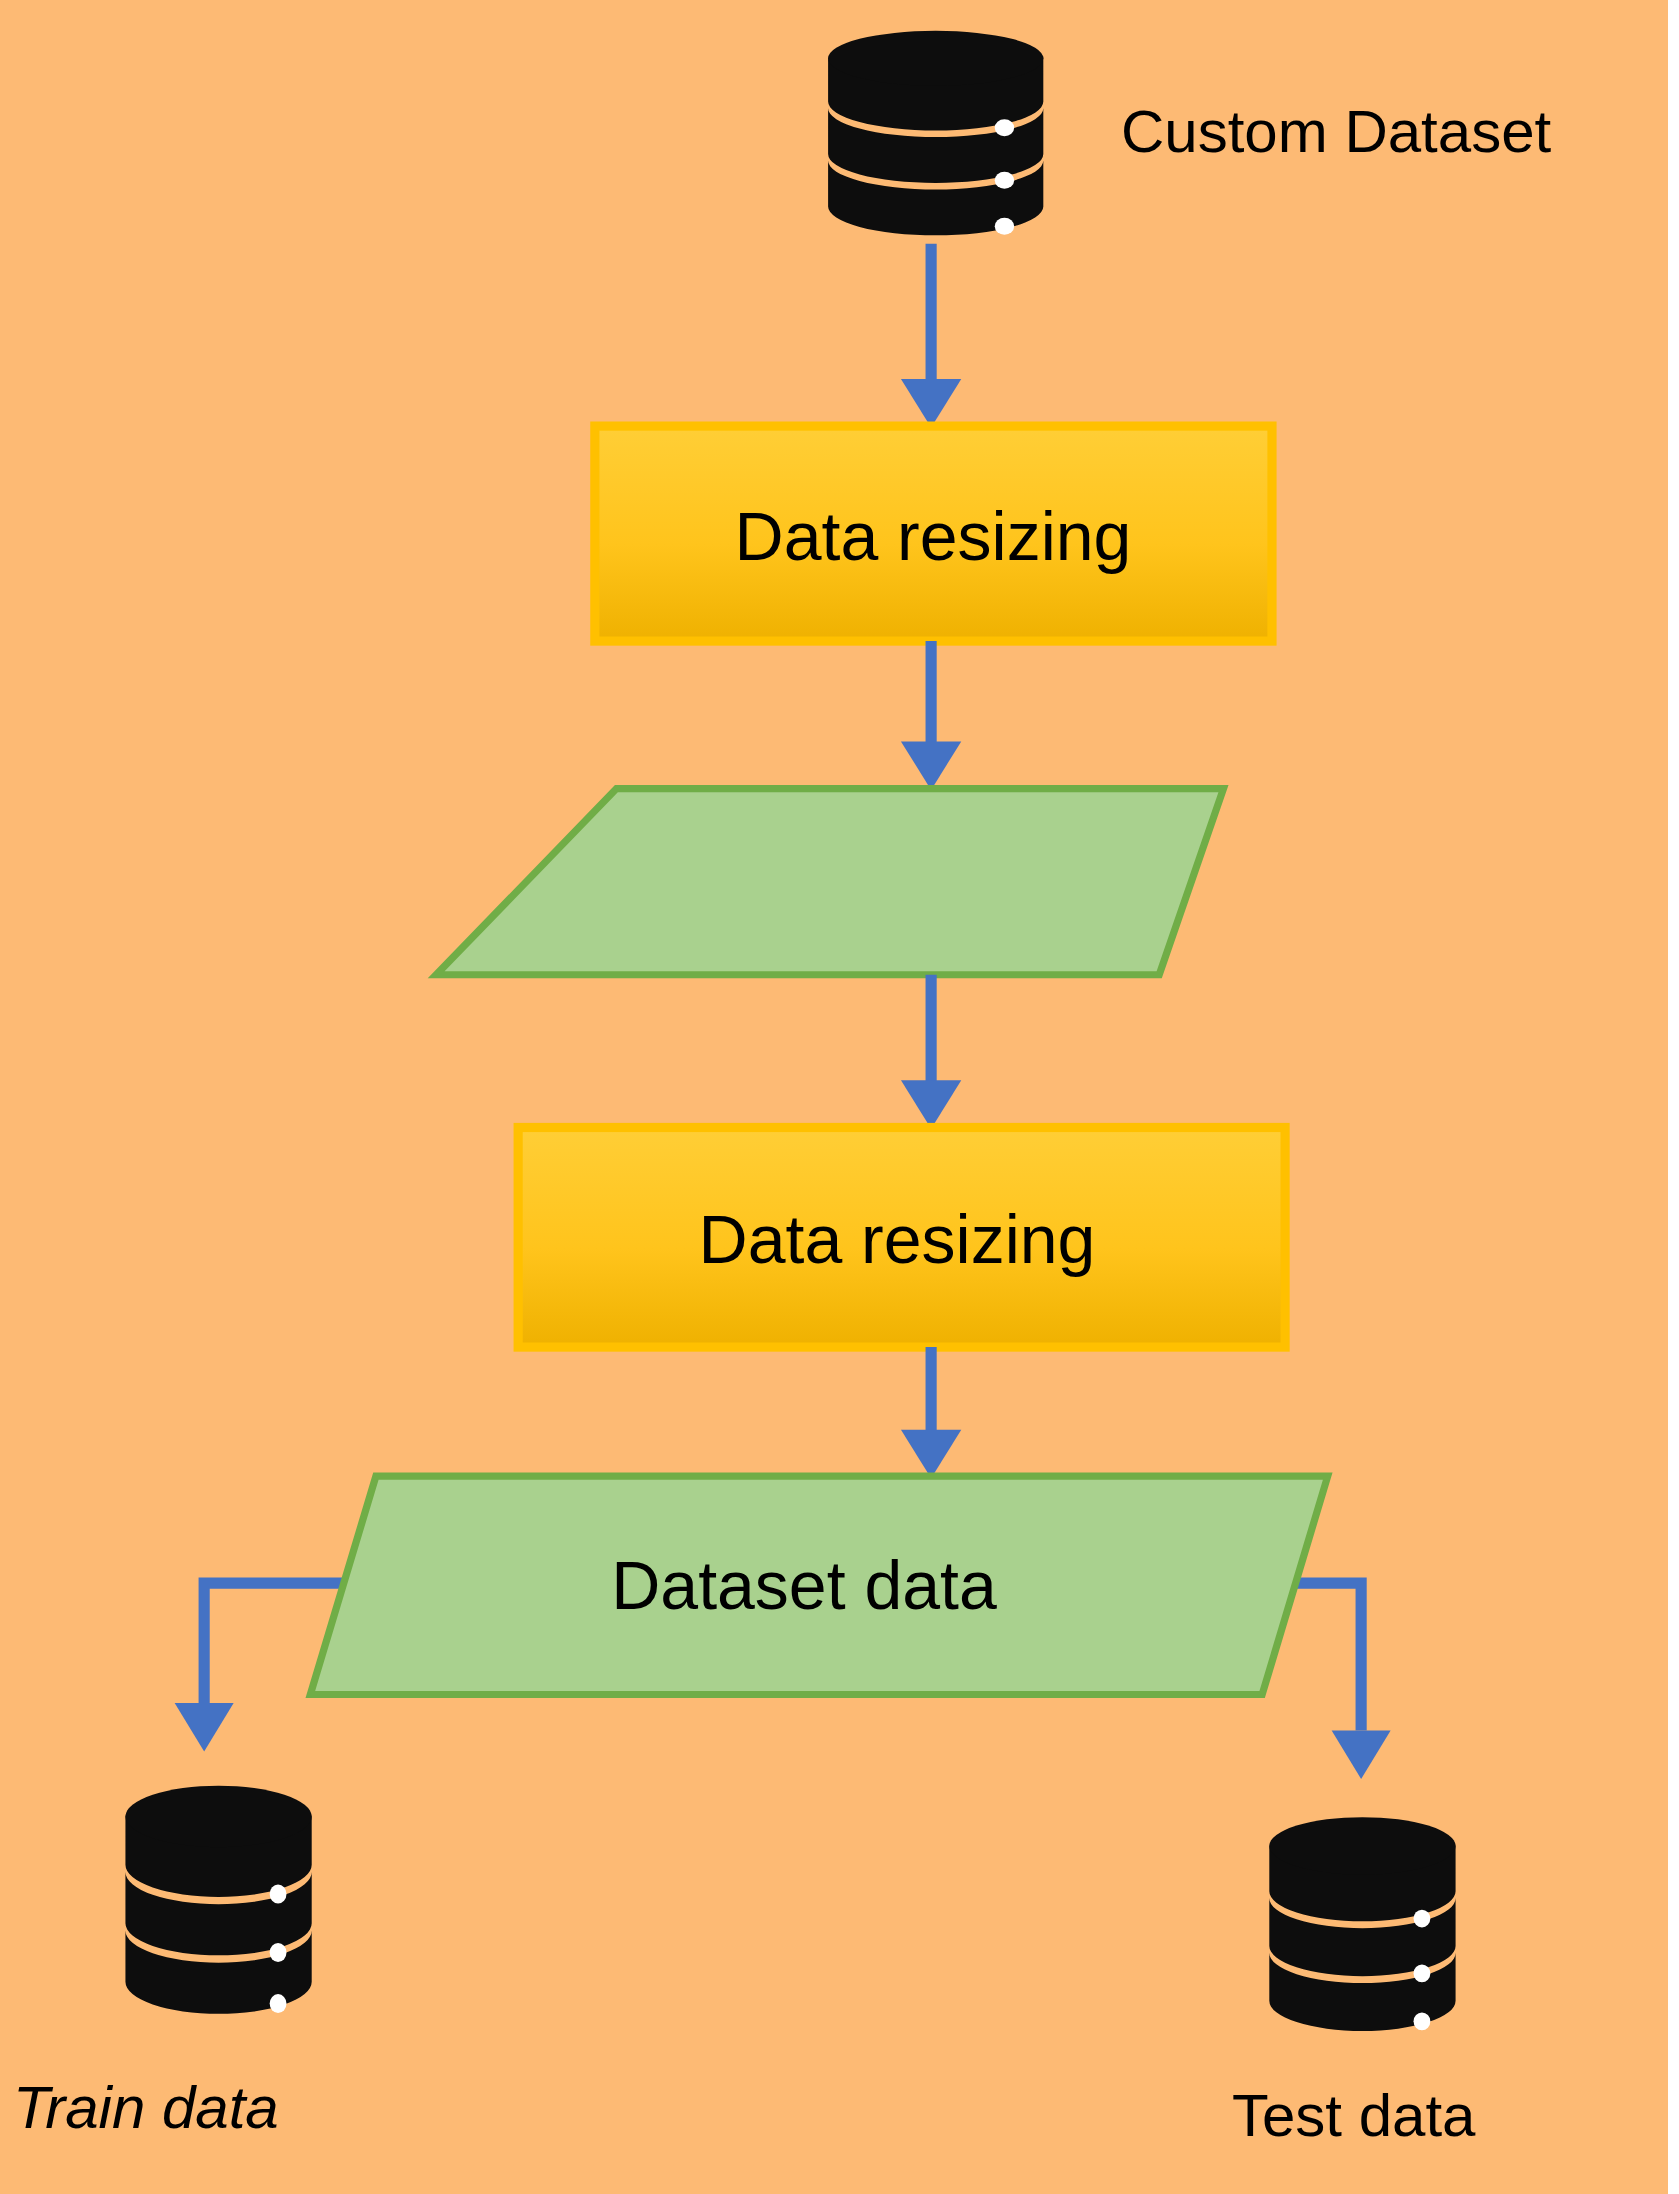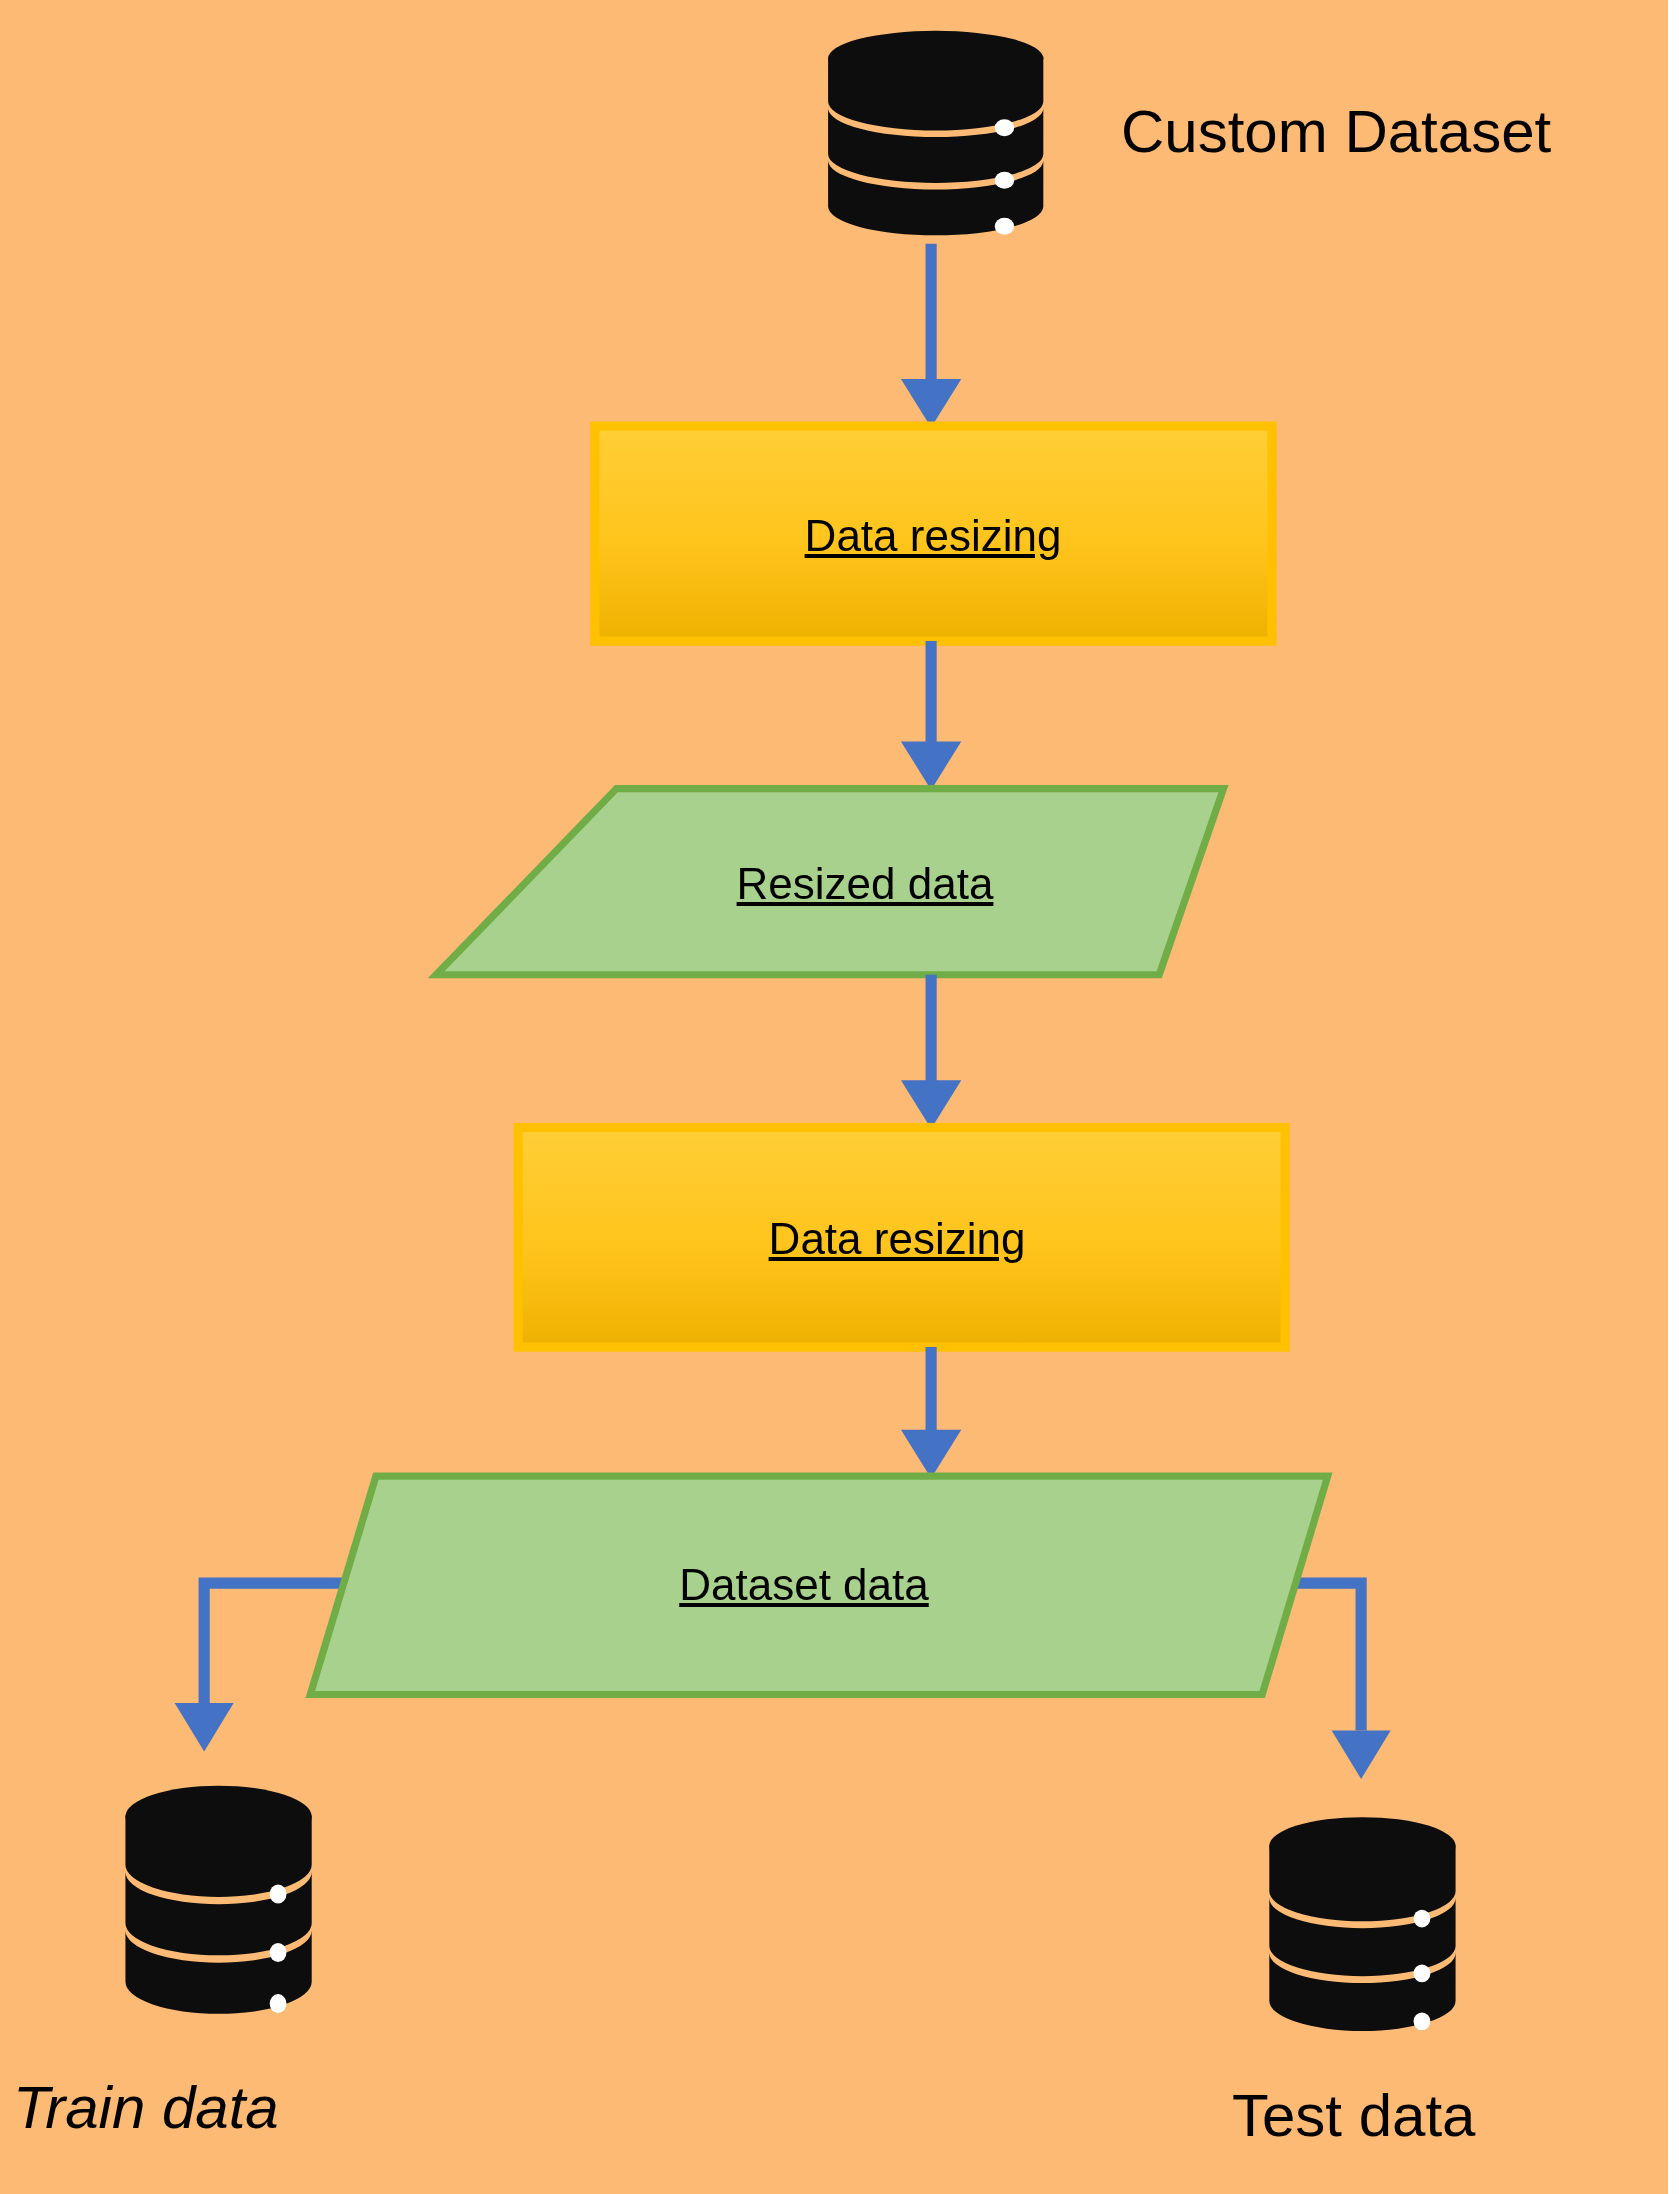--- a/index.html
+++ b/index.html
@@ -26,24 +26,23 @@
   }
   .node-label {
     position: absolute;
     color: #000000;
     font-family: "Liberation Sans", sans-serif;
     font-weight: 400;
     white-space: nowrap;
     line-height: 1;
   }
   .shape-label {
-    font-size: 44px;
+    font-size: 68px;
     text-align: center;
     transform: translate(-50%, -50%);
-    text-decoration: underline;
   }
   .side-label {
     font-size: 60px;
   }
   .caption-label {
     font-size: 60px;
   }
 </style>
 </head>
 <body>
@@ -129,21 +128,20 @@
     </g>
     <g>
       <use href="#db-cyl" x="1930" y="2770" width="296" height="345"></use>
     </g>
   </svg>
 
   <div class="node-label side-label" style="left:1121px; top:102px;">Custom Dataset</div>
 
   <div class="node-label shape-label" style="left:933px; top:536px;">Data resizing</div>
 
-  <div class="node-label shape-label" style="left:865px; top:884px;">Resized data</div>
 
   <div class="node-label shape-label" style="left:897px; top:1239px;">Data resizing</div>
 
   <div class="node-label shape-label" style="left:804px; top:1585px;">Dataset data</div>
 
   <div class="node-label caption-label" style="left:13px; top:2078px;font-style:italic;">Train data</div>
 
   <div class="node-label caption-label" style="left:1232px; top:2086px;text-align:right;">Test data</div>
 
 </div>

